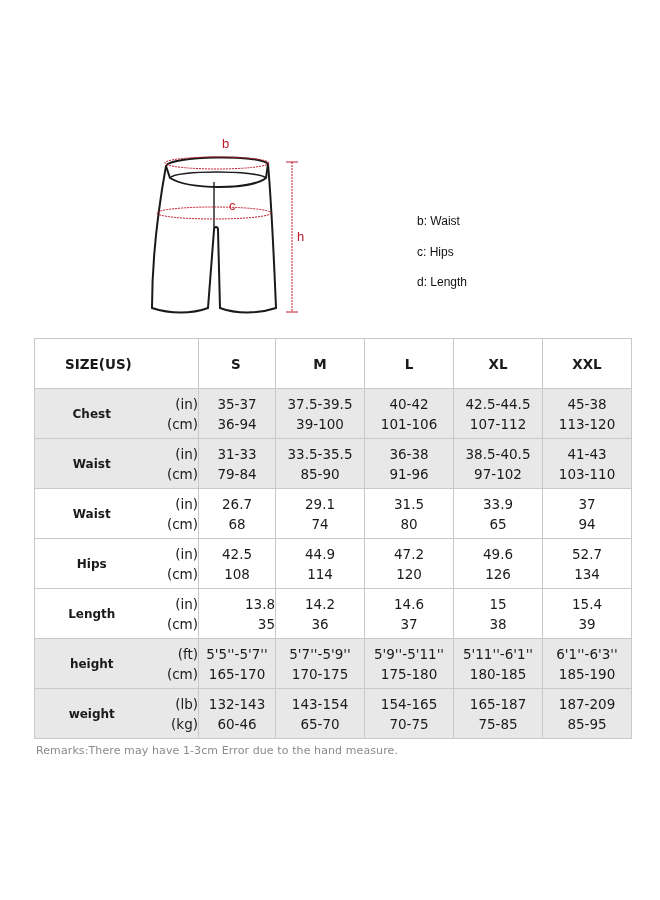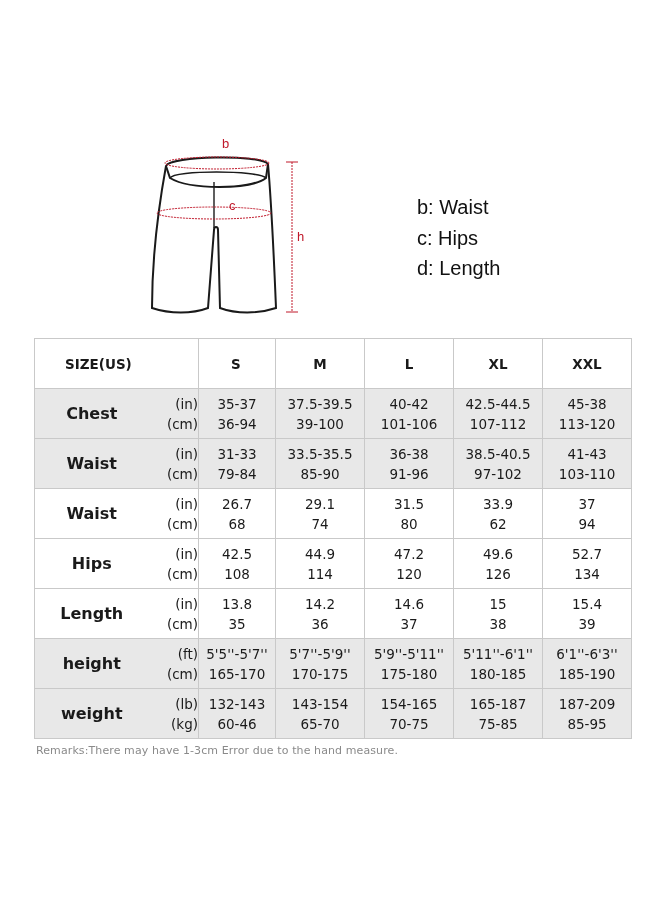--- a/index.html
+++ b/index.html
@@ -2,34 +2,34 @@
 <html><head>
   <meta charset="utf-8">
   <style>
     html, body { margin: 0; padding: 0; background: #ffffff; }
     body { width: 660px; height: 900px; position: relative; overflow: hidden; font-family: "DejaVu Sans", sans-serif; color: #1a1a1a; }
 
     .diagram { position: absolute; left: 140px; top: 130px; width: 200px; height: 190px; }
     .diagram svg { width: 200px; height: 190px; display: block; }
     .diag-label { position: absolute; font-family: "Liberation Sans", sans-serif; font-size: 13px; color: #c0182a; }
 
-    .legend { position: absolute; left: 417px; top: 196px; font-family: "Liberation Sans", sans-serif; font-size: 20px; color: #111; }
+    .legend { position: absolute; left: 417px; top: 210px; font-family: "Liberation Sans", sans-serif; font-size: 12px; color: #111; }
     .legend div { height: 30.5px; line-height: 22px; }
 
     table.size-table { position: absolute; left: 34px; top: 338px; border-collapse: collapse; table-layout: fixed; width: 590px; font-family: "DejaVu Sans", sans-serif; }
     .size-table col.c-label { width: 114px; }
     .size-table col.c-unit  { width: 50px; }
     .size-table col.c-s     { width: 77px; }
     .size-table col.c-size  { width: 89px; }
     .size-table td, .size-table th { border: 1px solid #c9c9c9; padding: 0; text-align: center; vertical-align: middle; }
     .size-table thead th { height: 49px; font-size: 13.5px; font-weight: bold; color: #1a1a1a; background: #fff; }
     .size-table thead th.h-size { text-align: left; padding-left: 30px; margin-left: 36px; }
     .size-table tbody td { height: 49px; font-size: 13.5px; line-height: 20px; }
     .size-table tr.shaded td { background: #e8e8e8; }
-    .size-table td.rowlabel { font-weight: bold; font-size: 16px; }
+    .size-table td.rowlabel { font-weight: bold; font-size: 12px; }
     .size-table td.units { text-align: right; padding-left: 8px; border-left: none; }
     .size-table td.rowlabel { border-right: none; }
     .size-table td .line { display: block; }
 
     .remarks { position: absolute; left: 36px; top: 744px; font-family: "DejaVu Sans", sans-serif; font-size: 11px; color: #8a8a8a; letter-spacing: 0.1px; }
   </style>
 </head>
 <body>
 
 <div class="diagram">
@@ -149,21 +149,21 @@
         <td class="val">
           <span class="line">29.1</span>
           <span class="line">74</span>
         </td>
         <td class="val">
           <span class="line">31.5</span>
           <span class="line">80</span>
         </td>
         <td class="val">
           <span class="line">33.9</span>
-          <span class="line">62</span>
+          <span class="line">65</span>
         </td>
         <td class="val">
           <span class="line">37</span>
           <span class="line">94</span>
         </td>
       </tr>
       <tr>
         <td class="rowlabel">Hips</td>
         <td class="units">
           <span class="line">(in)</span>
@@ -189,21 +189,21 @@
           <span class="line">52.7</span>
           <span class="line">134</span>
         </td>
       </tr>
       <tr>
         <td class="rowlabel">Length</td>
         <td class="units">
           <span class="line">(in)</span>
           <span class="line">(cm)</span>
         </td>
-        <td class="val" style="border-left: none;">
+        <td class="val" style="border-left: none; text-align: right;">
           <span class="line">13.8</span>
           <span class="line">35</span>
         </td>
         <td class="val">
           <span class="line">14.2</span>
           <span class="line">36</span>
         </td>
         <td class="val">
           <span class="line">14.6</span>
           <span class="line">37</span>

